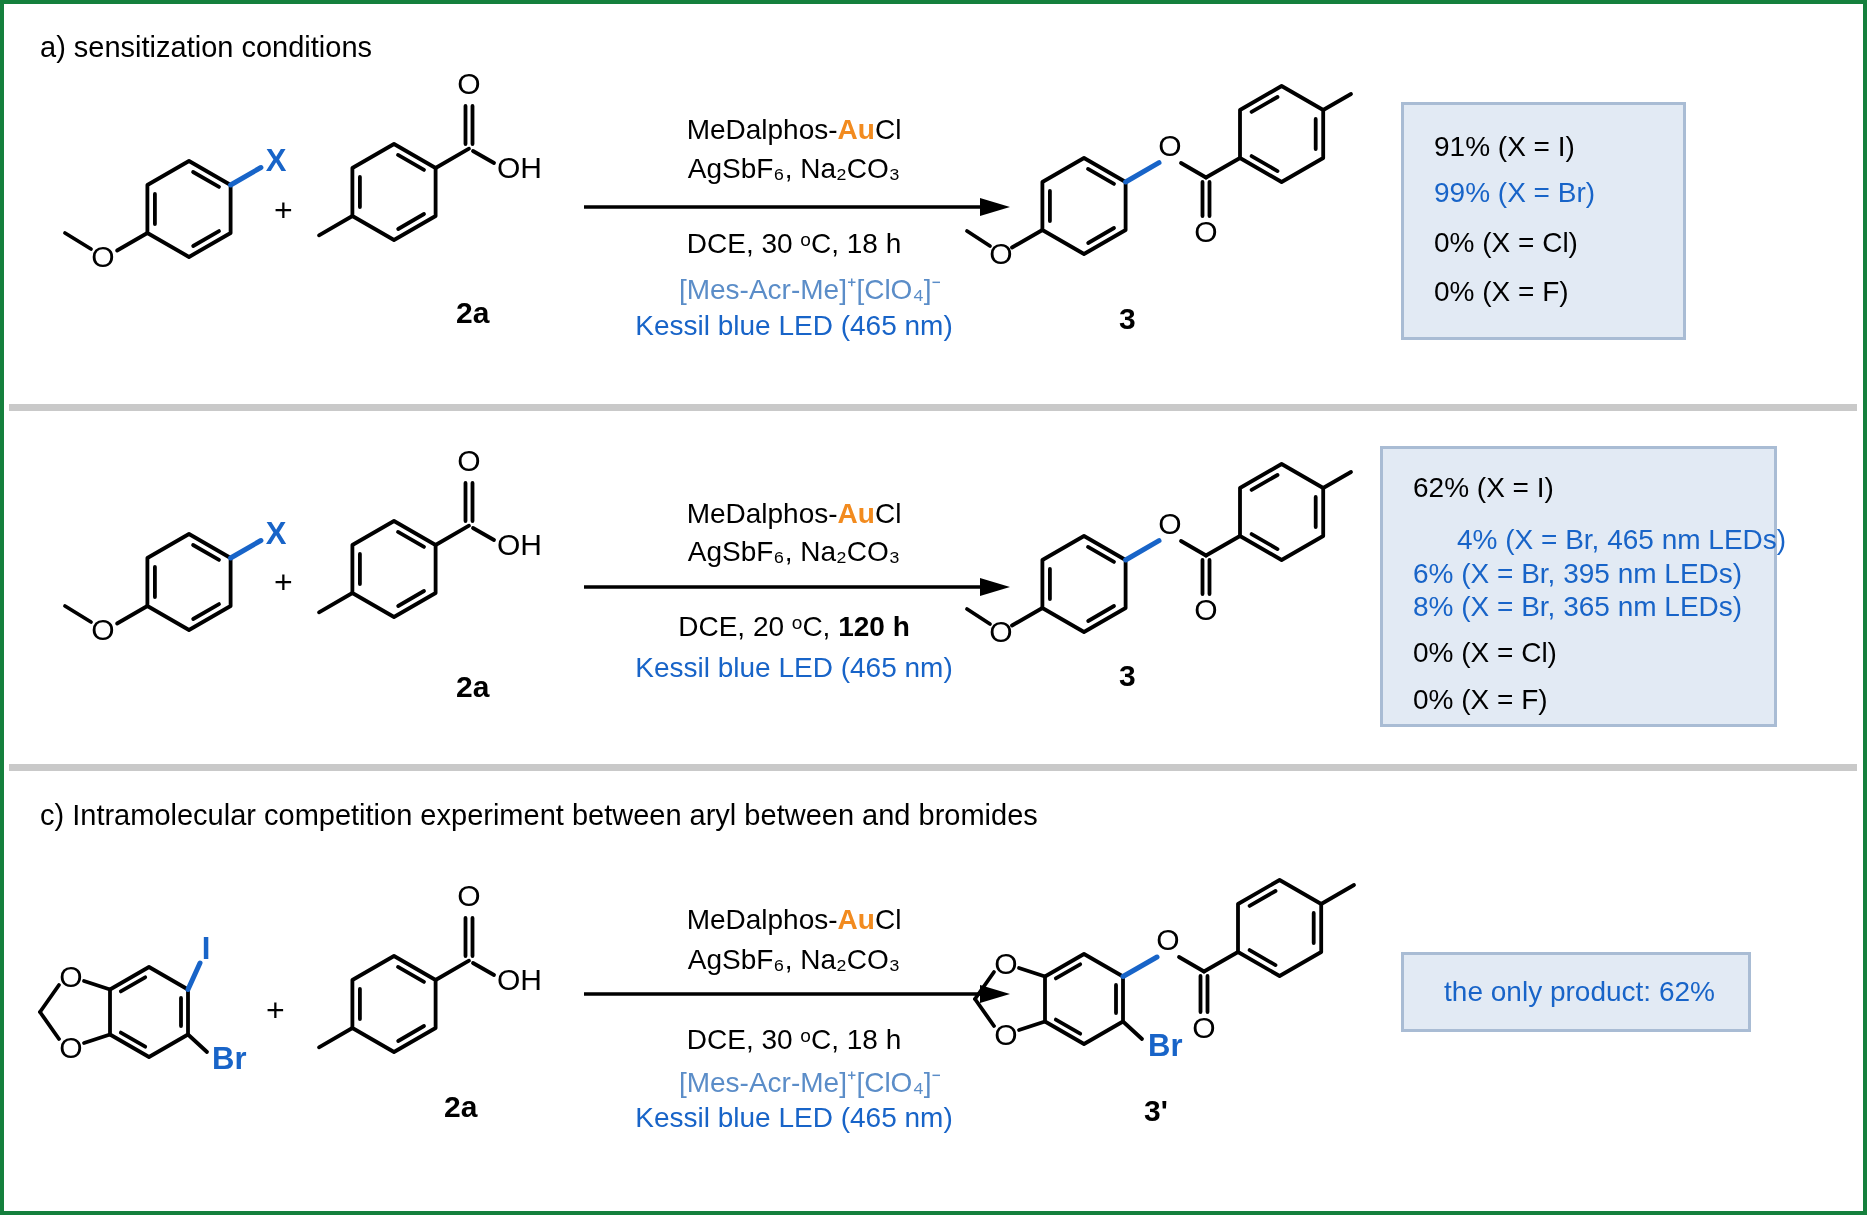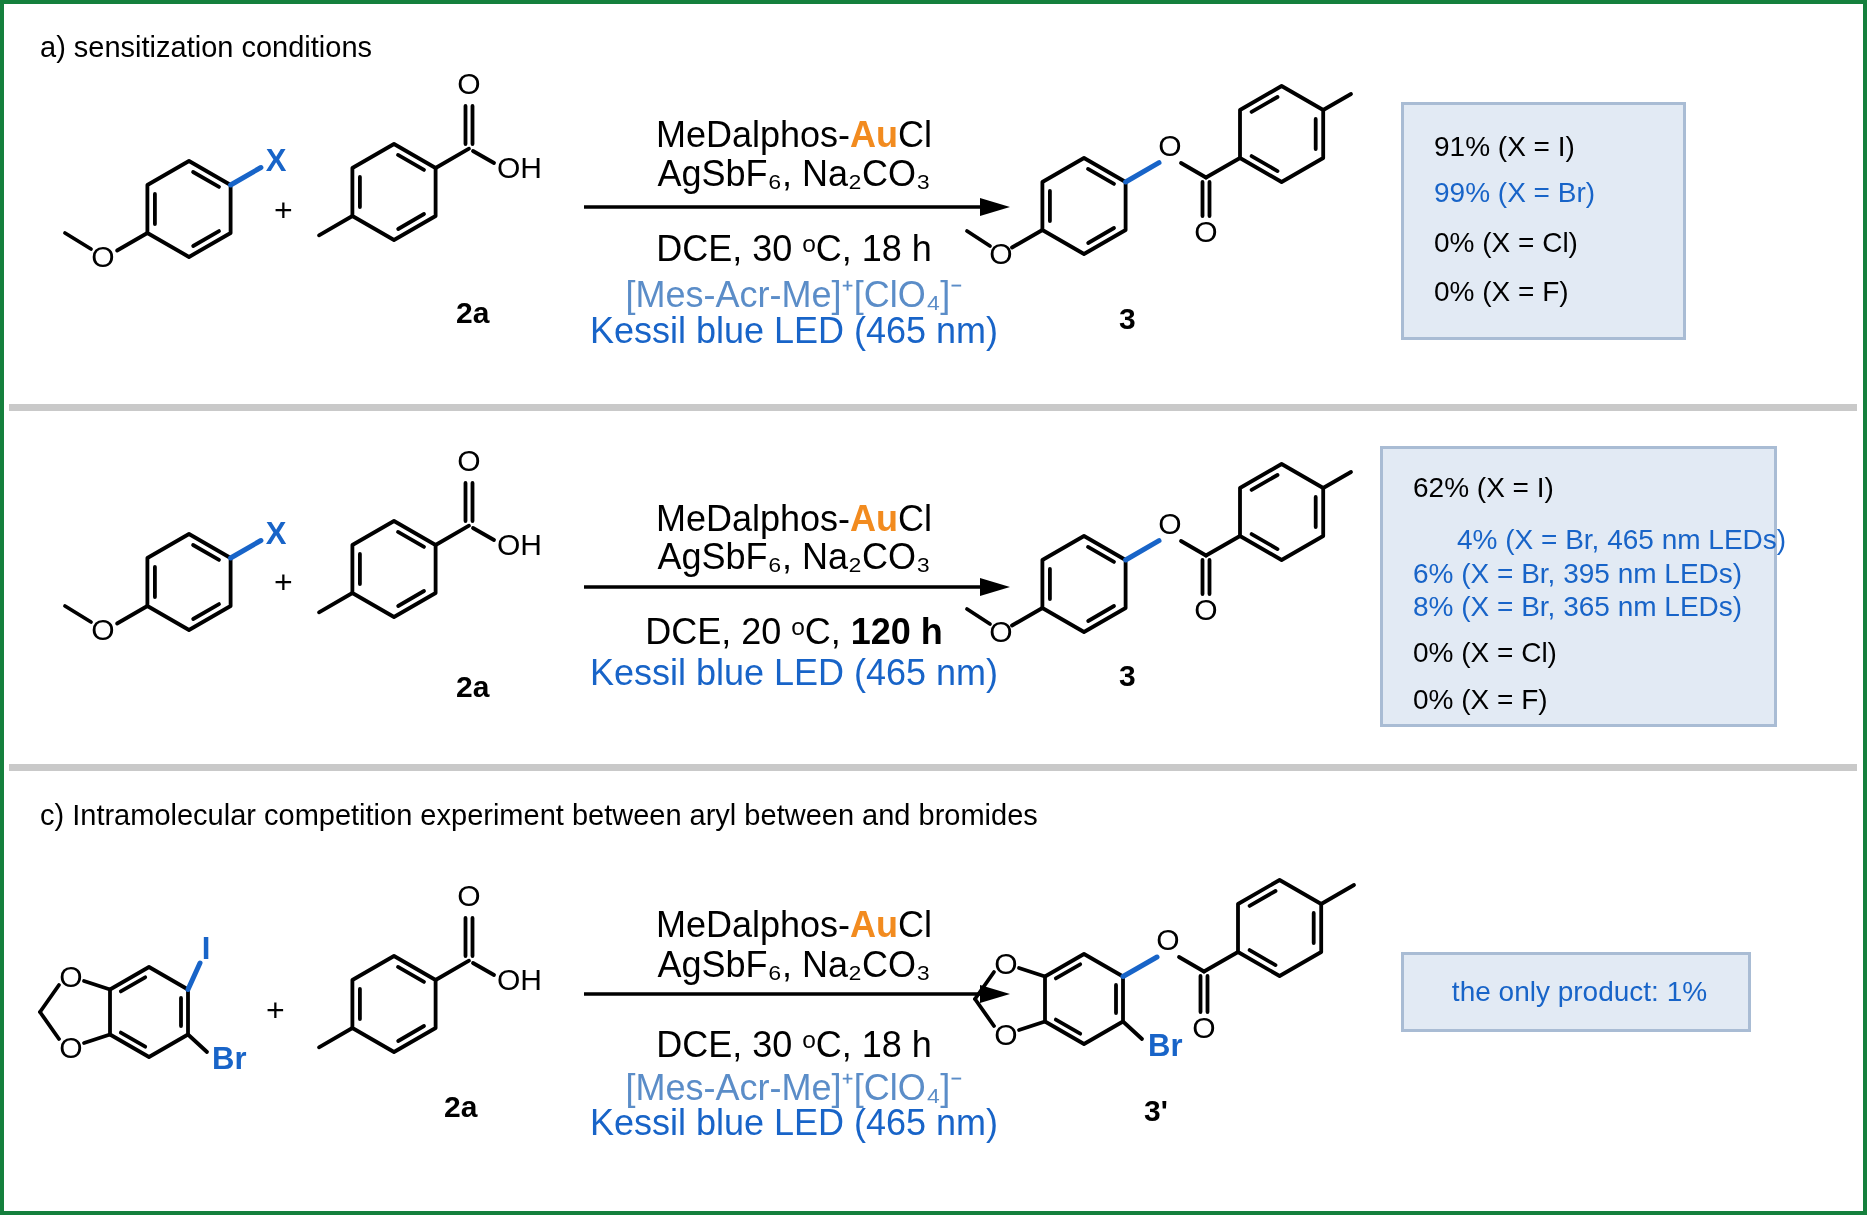--- a/index.html
+++ b/index.html
@@ -3,24 +3,24 @@
 <meta charset="utf-8">
 <style>
   html,body{margin:0;padding:0;background:#e8e8e8;}
   .page{
     position:relative; width:1867px; height:1215px; background:#ffffff;
     border:4px solid #15803d; box-sizing:border-box; overflow:hidden;
     font-family:"Liberation Sans", sans-serif; color:#000;
   }
   .divider{position:absolute; left:5px; width:1848px; height:7px; background:#c9c9c9;}
   .ptitle{position:absolute; font-size:29px; color:#000; white-space:nowrap;}
-  .cond{position:absolute; transform:translateX(-50%); font-size:36px; white-space:nowrap; text-align:left;}
+  .cond{position:absolute; transform:translateX(-50%); font-size:28px; white-space:nowrap; text-align:left;}
   .cond .metal{color:var(--orange); font-weight:bold;}
   .blue{color:var(--accent-blue);}
-  .mes{color:var(--mes-blue);}
+  .mes{color:var(--mes-blue);margin-left:16px;}
   .plus{position:absolute; font-size:32px; color:#000;}
   .cmpd-id{position:absolute; font-size:30px; font-weight:bold; white-space:nowrap;}
   .resbox{
     position:absolute; box-sizing:border-box;
     background:var(--box-fill); border:3px solid var(--box-border);padding-left:7px;
   }
   .res{position:absolute; left:30px; font-size:28px; white-space:nowrap; color:#000;}
   .res.blue{color:var(--accent-blue);}
   .resbox.center{display:flex; align-items:center; justify-content:center;}
   .resbox.center .res{position:static; left:auto;}
@@ -254,16 +254,16 @@
     <line x1="295.6" y1="56.9" x2="321.5" y2="42.0"></line>
     <line x1="359.7" y1="64" x2="359.7" y2="94"></line>
     <line x1="321.5" y1="116.1" x2="295.6" y2="101.1"></line>
     <line x1="367.2" y1="55" x2="400" y2="36"></line>
     <line x1="169" y1="172.5" x2="188" y2="190"></line>
     <text class="hal" x="194" y="207" text-anchor="start">Br</text>
   </svg>
   <div class="cmpd-id" style="left:1140px; top:1090px;">3'</div>
 
   <div class="resbox center" style="left:1397px; top:948px; width:350px; height:80px;">
-    <div class="res blue">the only product: 1%</div>
+    <div class="res blue">the only product: 62%</div>
   </div>
 
 </div>
 
 </body></html>

